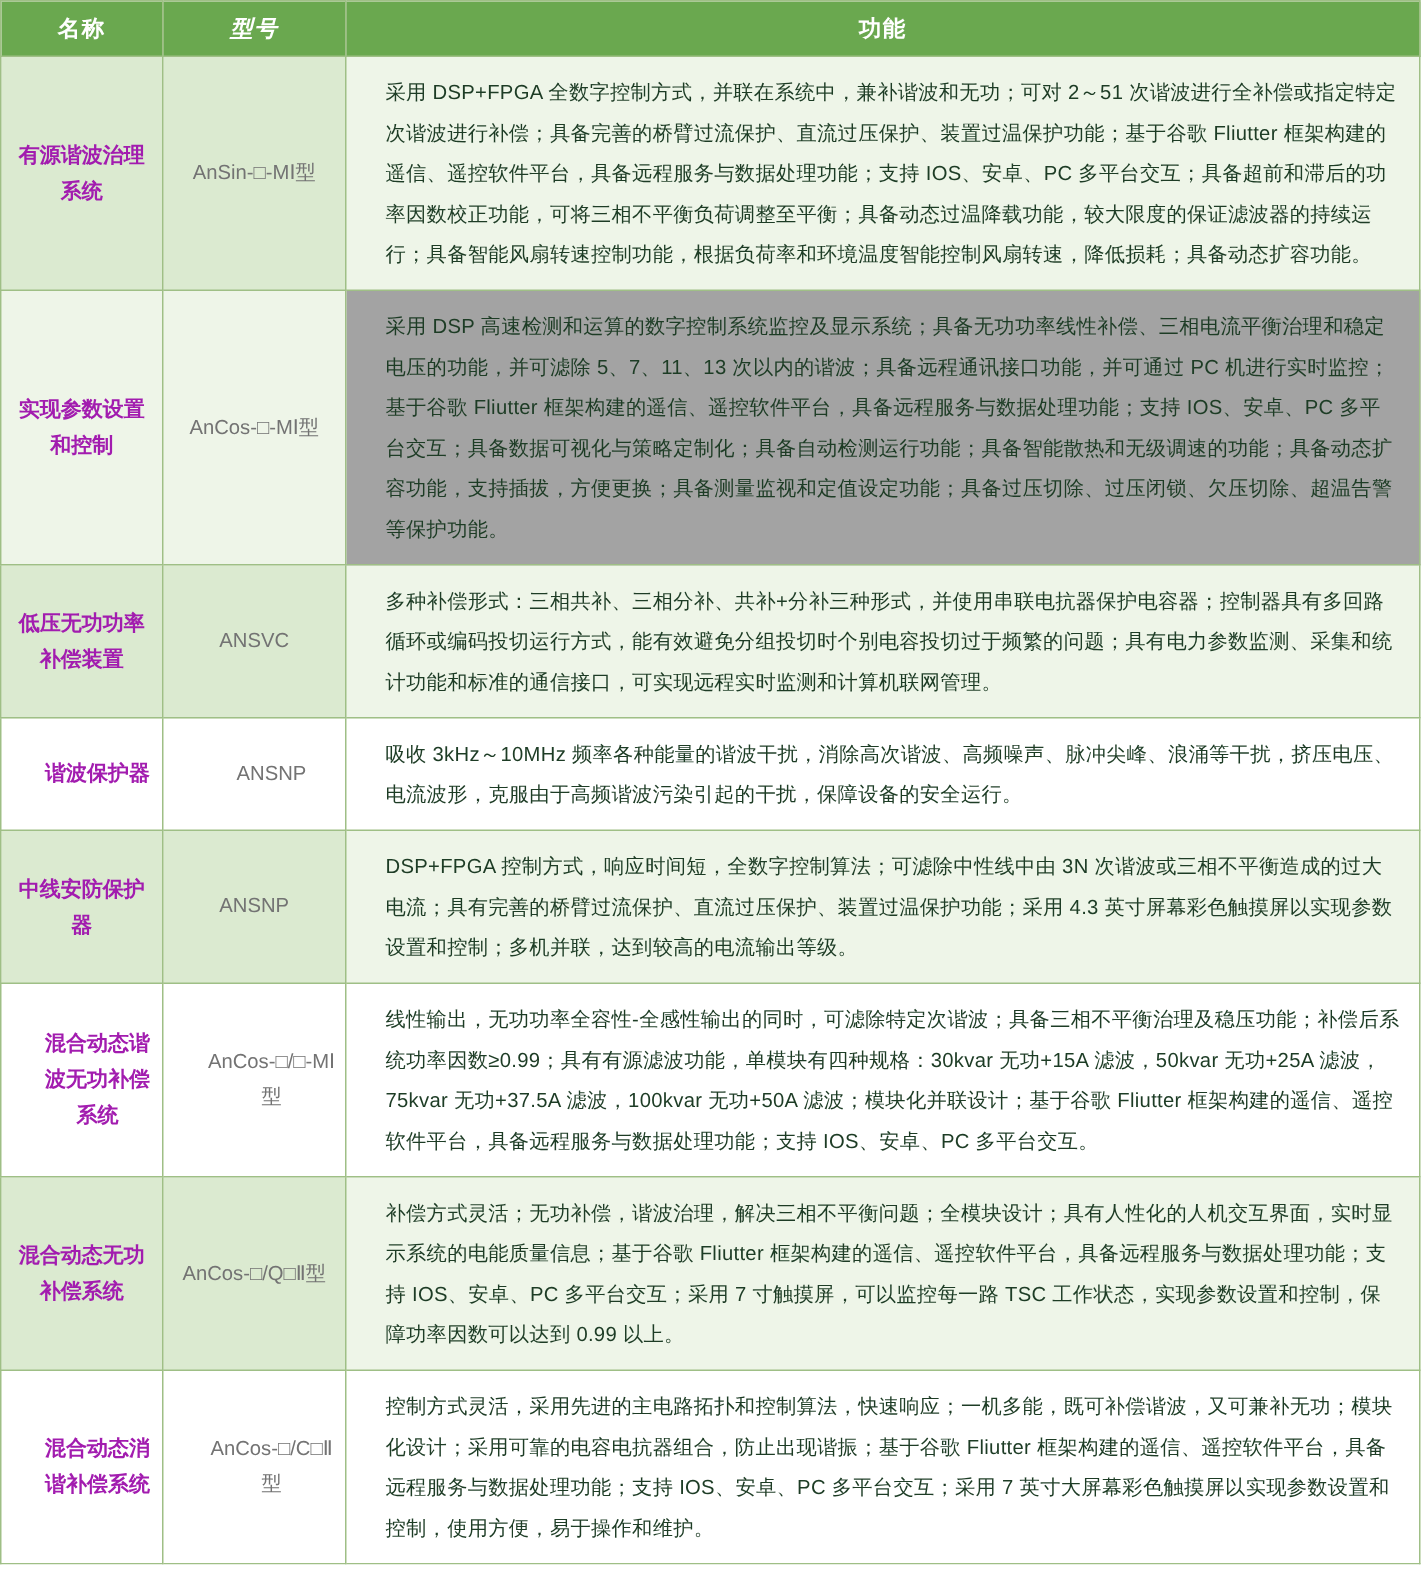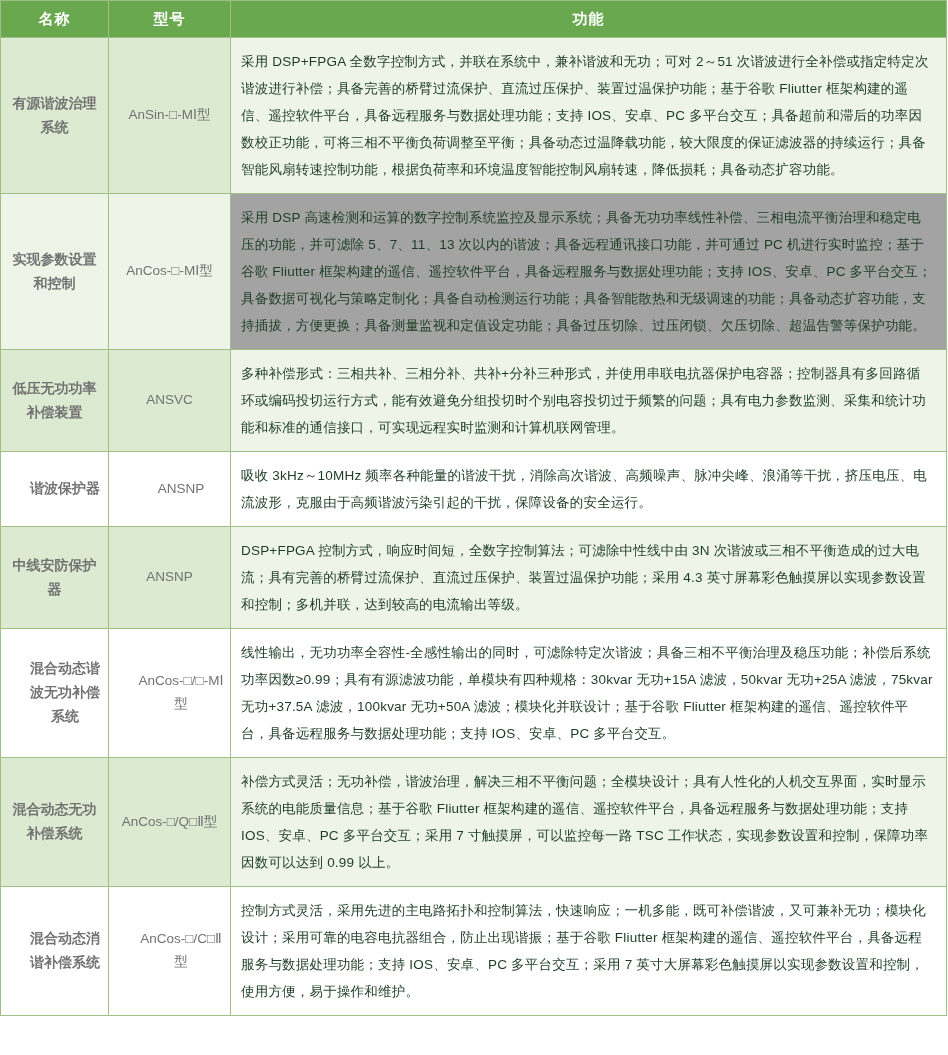--- a/index.html
+++ b/index.html
@@ -28,43 +28,43 @@
   thead th {
     background: #6aa84f;
     color: #ffffff;
     font-weight: bold;
     font-size: 15px;
     height: 34px;
     text-align: center;
     letter-spacing: 1px;
   }
   th.col-name { width: 108px; }
-  th.col-model { width: 122px; }
+  th.col-model { width: 122px; font-style: italic; }
   th.col-func  { width: 716px; }
 
   td.cell-name {
     text-align: center;
     font-weight: bold;
     font-size: 14px;
-    color: #737373;
+    color: #a21caf;
     padding: 6px 8px;
     line-height: 1.7;
   }
   td.cell-model {
     text-align: center;
     font-size: 13.5px;
     color: #737373;
     padding: 6px 6px;
     line-height: 1.7;
   }
   td.cell-func {
     text-align: left;
     font-size: 13.5px;
     color: #1d3c25;
-    padding: 10px 12px 10px 10px;
+    padding: 10px 12px 10px 26px;
     line-height: 2.0;
     letter-spacing: 0.2px;
   }
   tr.row-light td.cell-name,
   tr.row-light td.cell-model { background: #dbead0; }
   tr.row-light td.cell-func  { background: #eef5e8; }
 
   tr.row-dark td.cell-name,
   tr.row-dark td.cell-model { background: #eef5e8; }
   tr.row-dark td.cell-func  { background: #a3a3a3; }

